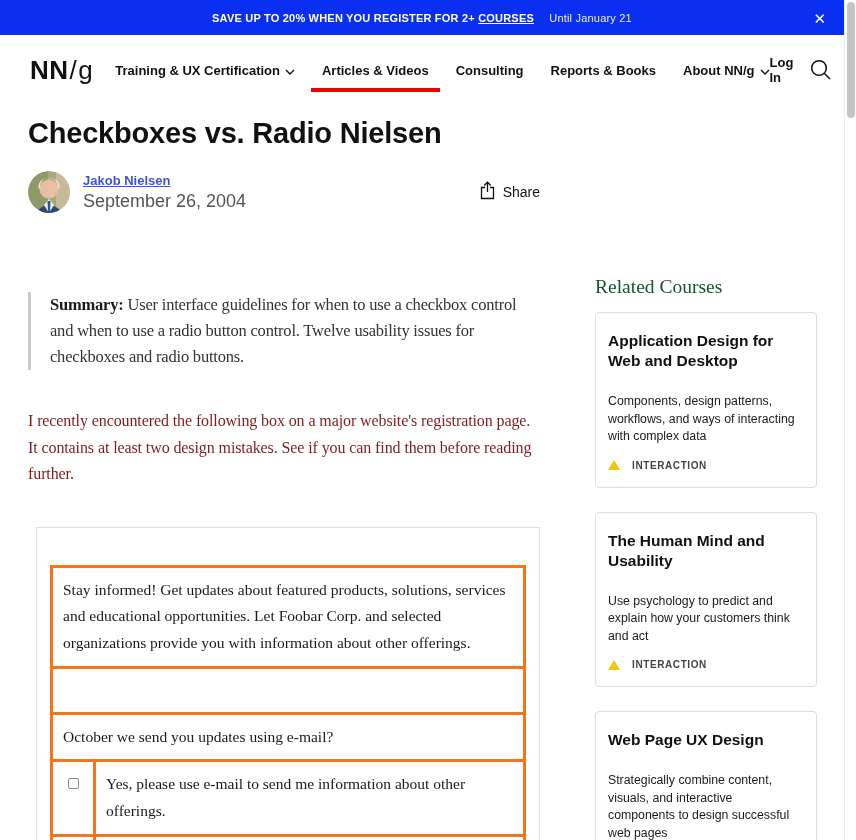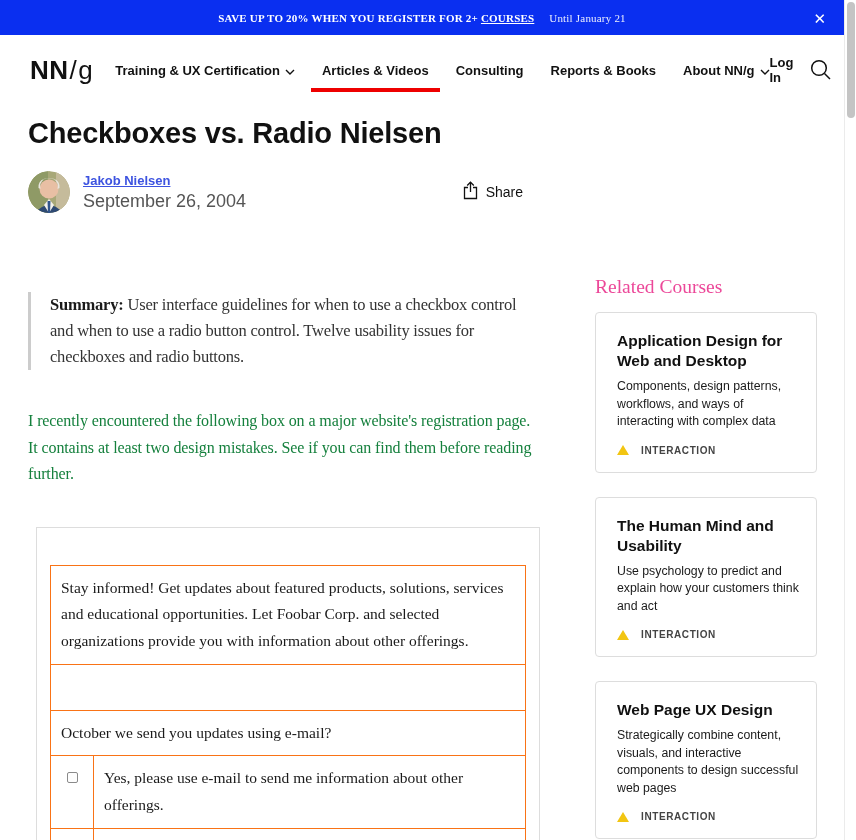--- a/index.html
+++ b/index.html
@@ -2,21 +2,21 @@
 <html><head>
 <meta charset="utf-8">
 <style>
   * { margin:0; padding:0; box-sizing:border-box; }
   html,body { width:856px; height:840px; overflow:hidden; background:#fff; }
   body { font-family:"Liberation Sans", sans-serif; color:#111; position:relative; }
   .page { position:relative; width:856px; height:840px; overflow:hidden; background:#fff; }
 
   
   .banner { position:relative; width:844px; height:35px; background:#0A2FF0; display:flex; align-items:center; justify-content:center; }
-  .banner-text { color:#fff; font-size:11px; font-weight:700; letter-spacing:.2px;font-family:Liberation Serif, serif; }
+  .banner-text { color:#fff; font-size:11px; font-weight:700; letter-spacing:.2px; }
   .banner-link { text-decoration:underline; cursor:pointer; }
   .banner-suffix { color:rgba(255,255,255,.92); font-weight:400; margin-left:12px; font-size:11px; }
   .banner-close { position:absolute; right:18px; top:50%; transform:translateY(-50%); color:#fff; font-size:15px; font-weight:400; cursor:pointer; line-height:1; }
 
   
   .nav { display:flex; align-items:center; height:70px; padding:0 30px 0 30px; width:844px; }
   .logo { font-size:26px; letter-spacing:.5px; cursor:pointer; white-space:nowrap; }
   .logo .nn { font-weight:700; }
   .logo .slash { font-weight:300; margin:0 1px; }
   .logo .g { font-weight:300; }
@@ -33,39 +33,39 @@
   .article { width:512px; margin-left:28px; }
   .sidebar { width:222px; margin-left:55px; margin-top:171px; }
 
   
   h1.title { font-size:29px; font-weight:700; color:#111; margin-top:12px; letter-spacing:-.2px; }
   .author-row { display:flex; align-items:center; margin-top:21px; }
   .avatar { width:42px; height:42px; border-radius:50%; overflow:hidden; flex:none; }
   .author-info { margin-left:13px; }
   .author-name { font-size:13px; font-weight:700; color:#3D53E0; cursor:pointer;text-decoration:underline; }
   .author-date { font-size:18px; color:#555; margin-top:3px;text-align:right; }
-  .share-btn { margin-left:auto; margin-right:17px; display:flex; align-items:center; gap:8px; font-size:14px; color:#111; cursor:pointer; }
+  .share-btn { margin-left:auto; margin-right:0; display:flex; align-items:center; gap:8px; font-size:14px; color:#111; cursor:pointer; }
   .summary { margin-top:79px; border-left:3px solid #ccc; padding-left:19px; padding-right:4px;
              font-family:"Liberation Serif", serif; font-size:16.5px; line-height:1.58; color:#333; letter-spacing:-.2px; }
   .summary b { color:#1a1a1a; }
-  .body-para { margin-top:38px; font-family:"Liberation Serif", serif; font-size:16px; line-height:1.66; color:#15803d; letter-spacing:-.1px; width:515px; }
+  .body-para { margin-top:38px; font-family:"Liberation Serif", serif; font-size:16px; line-height:1.66; color:#7f1d1d; letter-spacing:-.1px; width:515px; }
 
   
   .form-box { margin-top:39px; margin-left:8px; width:504px; border:1px solid #ddd; padding:37px 13px 80px 13px; background:#fff; }
   table.form-table { width:100%; border-collapse:collapse; font-family:"Liberation Serif", serif; font-size:15.5px; color:#1a1a1a; font-weight:500; }
-  table.form-table td { border:1px solid #f97316; padding:9px 10px; line-height:1.72; vertical-align:top; }
+  table.form-table td { border:3px solid #f97316; padding:9px 10px; line-height:1.72; vertical-align:top; }
   td.spacer-row { height:46px; }
   td.cb-cell { width:43px; text-align:center; padding-top:17px; }
   .checkbox { display:inline-block; width:11px; height:11px; border:1px solid #8a8a8a; border-radius:2px; background:#fdfdfd; }
 
   
-  .side-heading { font-family:"Liberation Serif", serif; font-size:19.5px; font-weight:400; color:#ec4899; margin-bottom:14px; }
-  .course-card { border:1px solid #ddd; border-radius:4px; padding:18px 16px 16px 21px; margin-bottom:24px; background:#fff; cursor:pointer; }
+  .side-heading { font-family:"Liberation Serif", serif; font-size:19.5px; font-weight:400; color:#14532d; margin-bottom:14px; }
+  .course-card { border:1px solid #ddd; border-radius:4px; padding:18px 16px 16px 12px; margin-bottom:24px; background:#fff; cursor:pointer; }
   .course-title { font-size:15.5px; font-weight:700; line-height:1.3; color:#111; }
-  .course-desc { font-size:12.3px; line-height:1.42; color:#1a1a1a; margin-top:7px; }
+  .course-desc { font-size:12.3px; line-height:1.42; color:#1a1a1a; margin-top:22px; }
   .course-level { display:flex; align-items:center; gap:12px; margin-top:14px; }
   .tri { width:0; height:0; border-left:6px solid transparent; border-right:6px solid transparent; border-bottom:10px solid #F2C512; }
   .level-label { font-size:10px; font-weight:700; letter-spacing:.6px; color:#444; }
 
   
   .scrollbar { position:absolute; top:0; right:0; width:12px; height:840px; background:#fff; border-left:1px solid #ebebeb; z-index:50; }
   .scroll-thumb { position:absolute; top:2px; left:2px; width:8px; height:116px; background:#c4c4c4; border-radius:4px; }
 </style>
 </head>
 <body>

